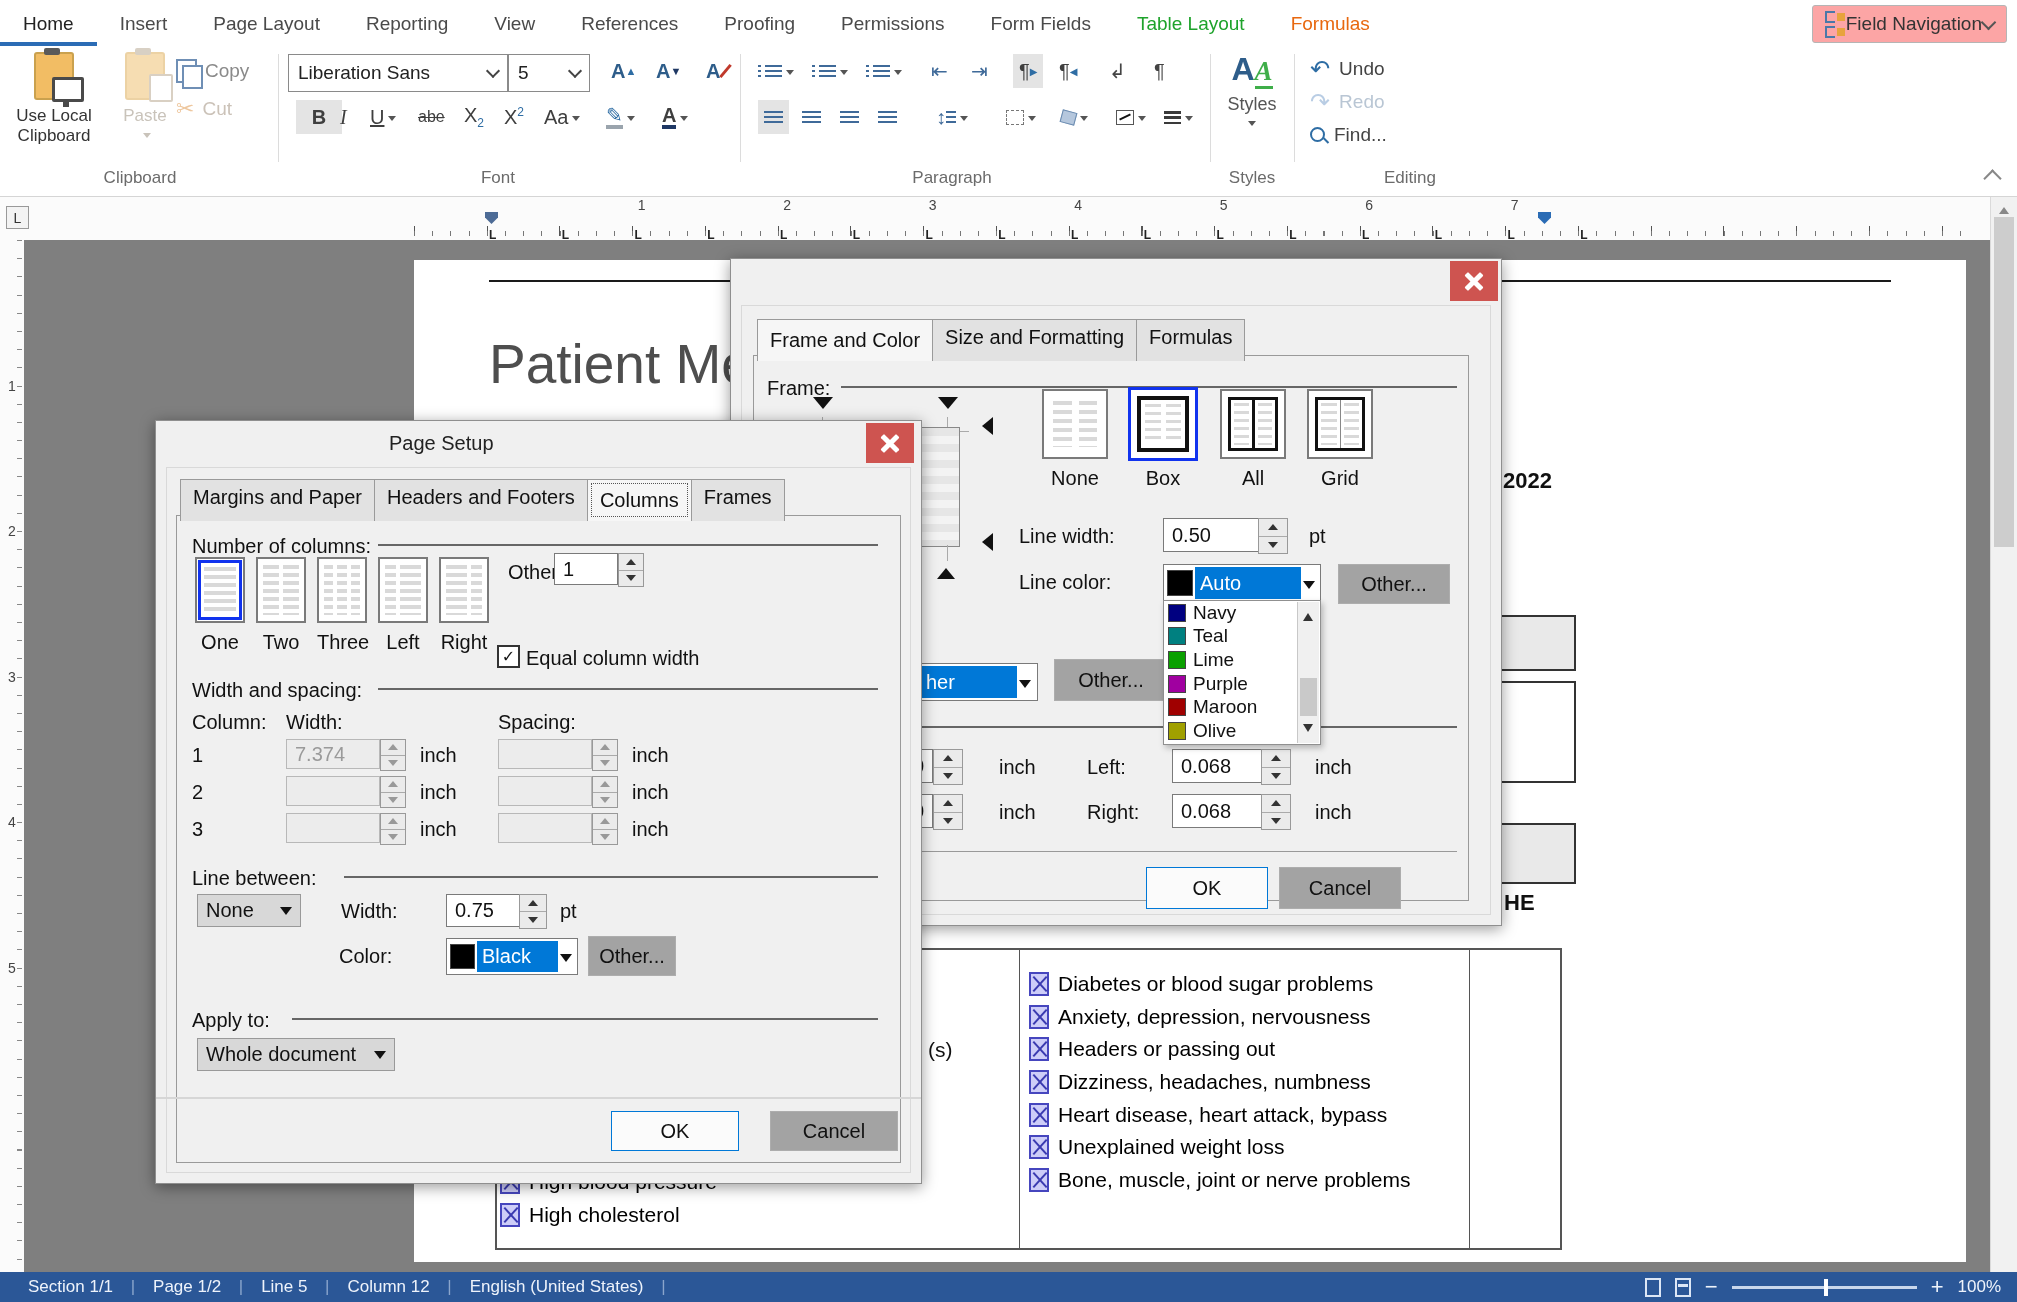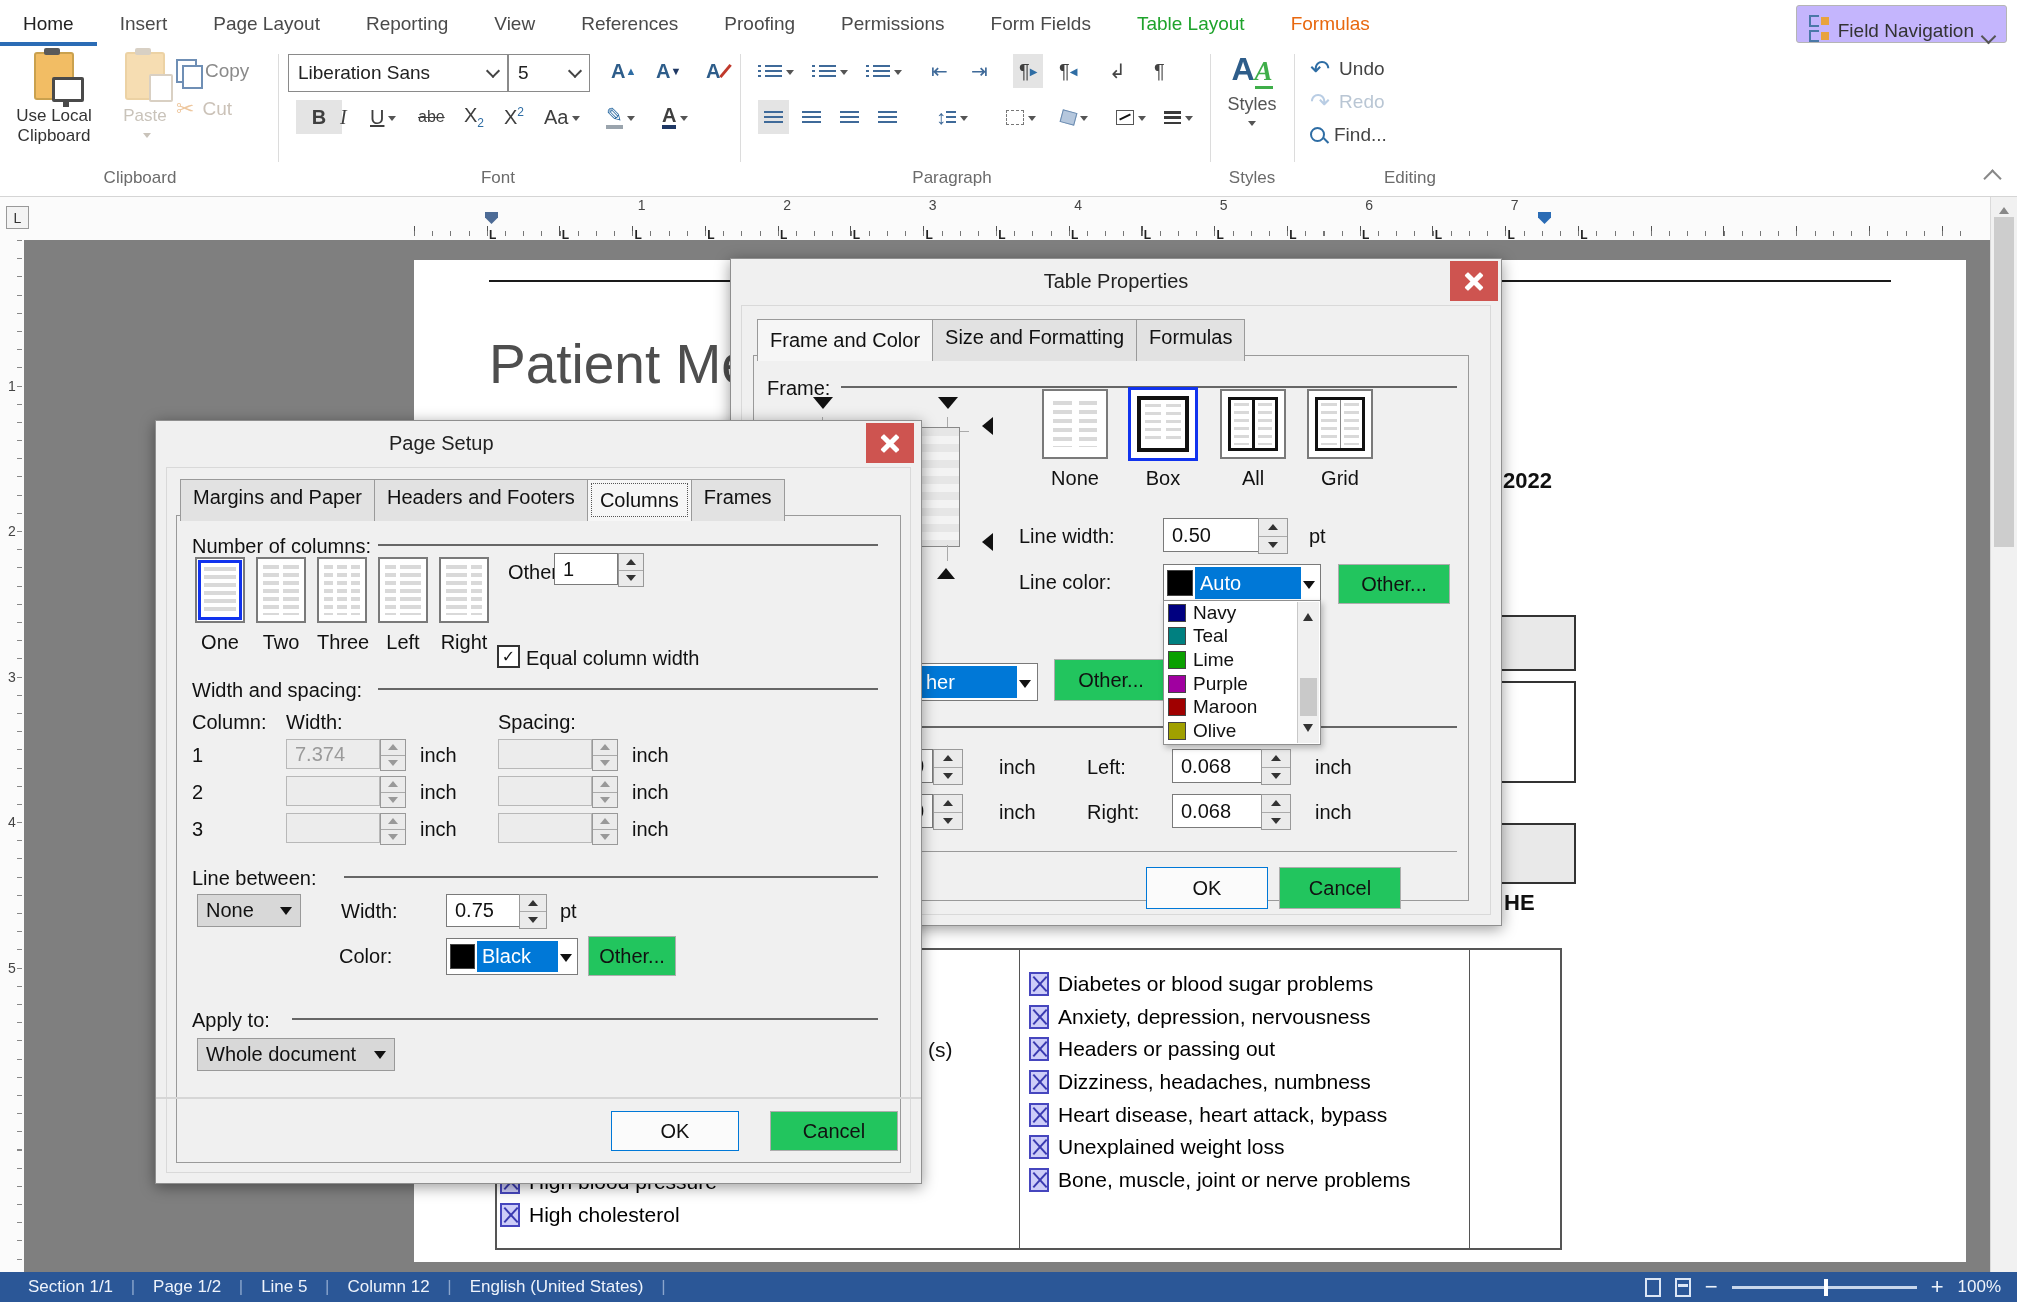--- a/index.html
+++ b/index.html
@@ -6,21 +6,21 @@
     font-family:"Liberation Sans","DejaVu Sans",sans-serif;background:#7f7f7f;position:relative}
   .abs{position:absolute}
   
   .ribbon{position:absolute;left:0;top:0;width:2017px;height:196px;background:#fff;border-bottom:1px solid #d5d5d5;z-index:30}
   .tabrow{position:absolute;left:0;top:0;height:46px;width:100%;display:flex;align-items:center}
   .rtab{font-size:19px;color:#4a4a4a;padding:0 23px;height:45px;line-height:45px;cursor:pointer;white-space:nowrap}
   .rtab.t-active{color:#222;font-weight:normal;box-shadow:inset 0 -4px 0 #2b6cb5}
   .rtab.t-green{color:#1ea32b}
   .rtab.t-orange{color:#e8680f}
   .fieldnav{position:absolute;right:10px;top:5px;height:36px;border:1px solid #b5b5b5;border-radius:3px;
-    display:flex;align-items:flex-end;gap:9px;padding:0 12px;background:#c4b5fd;font-size:19px;color:#333}
+    display:flex;align-items:center;gap:1px;padding:0 12px;background:#fca5a5;font-size:19px;color:#333}
   .fn-ic{display:flex;flex-direction:column;gap:3px}
   .fn-ic i{display:flex;gap:2px;align-items:center}
   .fn-ic b{width:8px;height:8px;border:2px solid #4a78a8;border-right:none;display:inline-block}
   .fn-ic u{width:8px;height:8px;background:#e8a33d;display:inline-block}
   .chevdn{width:9px;height:9px;border-right:2px solid #555;border-bottom:2px solid #555;transform:rotate(45deg);margin-top:-4px}
   .chevup{position:absolute;right:18px;top:172px;width:11px;height:11px;border-left:2px solid #888;border-top:2px solid #888;transform:rotate(45deg)}
   .grouplabel{position:absolute;top:168px;transform:translateX(-50%);font-size:17px;color:#6b6b6b}
   .vsep{position:absolute;top:54px;height:108px;width:1px;background:#dcdcdc}
   
   .bigbtn{position:absolute;top:52px;width:82px;height:114px;display:flex;flex-direction:column;align-items:center;font-size:17px;color:#333;text-align:center}
@@ -120,21 +120,21 @@
   .spin{position:absolute;display:flex;flex-direction:column;border:1px solid #999;background:#ebebeb}
   .spin i{flex:1;display:flex;align-items:center;justify-content:center}
   .spin i::before{content:"";width:0;height:0;border:5px solid transparent}
   .spin i.up::before{border-bottom:6px solid #333;margin-top:-5px}
   .spin i.dn::before{border-top:6px solid #333;margin-bottom:-5px}
   .spin.dis i.up::before{border-bottom-color:#999}
   .spin.dis i.dn::before{border-top-color:#999}
   .spin i.up{border-bottom:1px solid #aaa}
   .combo{position:absolute;border:1px solid #999;background:#d8d8d8;display:flex;align-items:center;justify-content:space-between;font-size:20px;color:#111;padding:0 8px}
   .cdd{width:0;height:0;border:6px solid transparent;border-top:8px solid #111;margin-top:7px;flex:none}
-  .btn{position:absolute;background:#22c55e;border:1px solid #adadad;font-size:20px;color:#111;display:flex;align-items:center;justify-content:center}
+  .btn{position:absolute;background:#a3a3a3;border:1px solid #adadad;font-size:20px;color:#111;display:flex;align-items:center;justify-content:center}
   .btn.primary{background:#fbfbfb;border:1px solid #0078d7}
   .ckbox{position:absolute;width:19px;height:19px;border:2px solid #333;background:#fff;display:flex;align-items:center;justify-content:center;font-size:16px;color:#111}
   
   .colicon{position:absolute;width:50px;height:66px;border:2px solid #7a7a7a;background:#fff;display:flex;gap:4px;padding:6px 5px;box-sizing:border-box}
   .colicon .c{flex:1;background:repeating-linear-gradient(to bottom,#d9d9d9 0 4px,transparent 4px 8px)}
   .colicon .c.n{flex:.55}
   .colicon.sel{padding:8px 7px;outline:3px solid #1133ee;outline-offset:-6px}
   .fricon{position:absolute;width:66px;height:70px;border:2px solid #7a7a7a;background:#fff;box-sizing:border-box;display:flex;gap:7px;padding:10px 9px}
   .fricon .c{flex:1;background:repeating-linear-gradient(to bottom,#d9d9d9 0 4px,transparent 4px 9px)}
   .fricon.selbox{outline:3px solid #1133ee;outline-offset:-1px;border:2px solid #fff;padding:5px}
@@ -476,21 +476,20 @@
       </div>
   </div>
 </div>
 
 <div class="scrollbar">
   <span class="scrollup"></span>
   <div class="thumb"></div>
 </div>
 
 <div class="dialog" style="left:730px;top:258px;width:770px;height:666px;z-index:10">
-  <div class="dtitle" style="text-align:center;line-height:44px">Table Properties</div>
   <div class="dclose" style="right:3px"></div>
   <div class="dpanel" style="left:10px;top:46px;width:748px;height:608px"></div>
   <div class="tabpage" style="left:22px;top:96px;width:714px;height:544px"></div>
   <div class="dtabs" style="left:26px;top:60px">
     <span class="dtab active">Frame and Color</span>
     <span class="dtab">Size and Formatting</span>
     <span class="dtab">Formulas</span>
   </div>
 
   <span class="glabel" style="left:36px;top:118px">Frame:</span>

